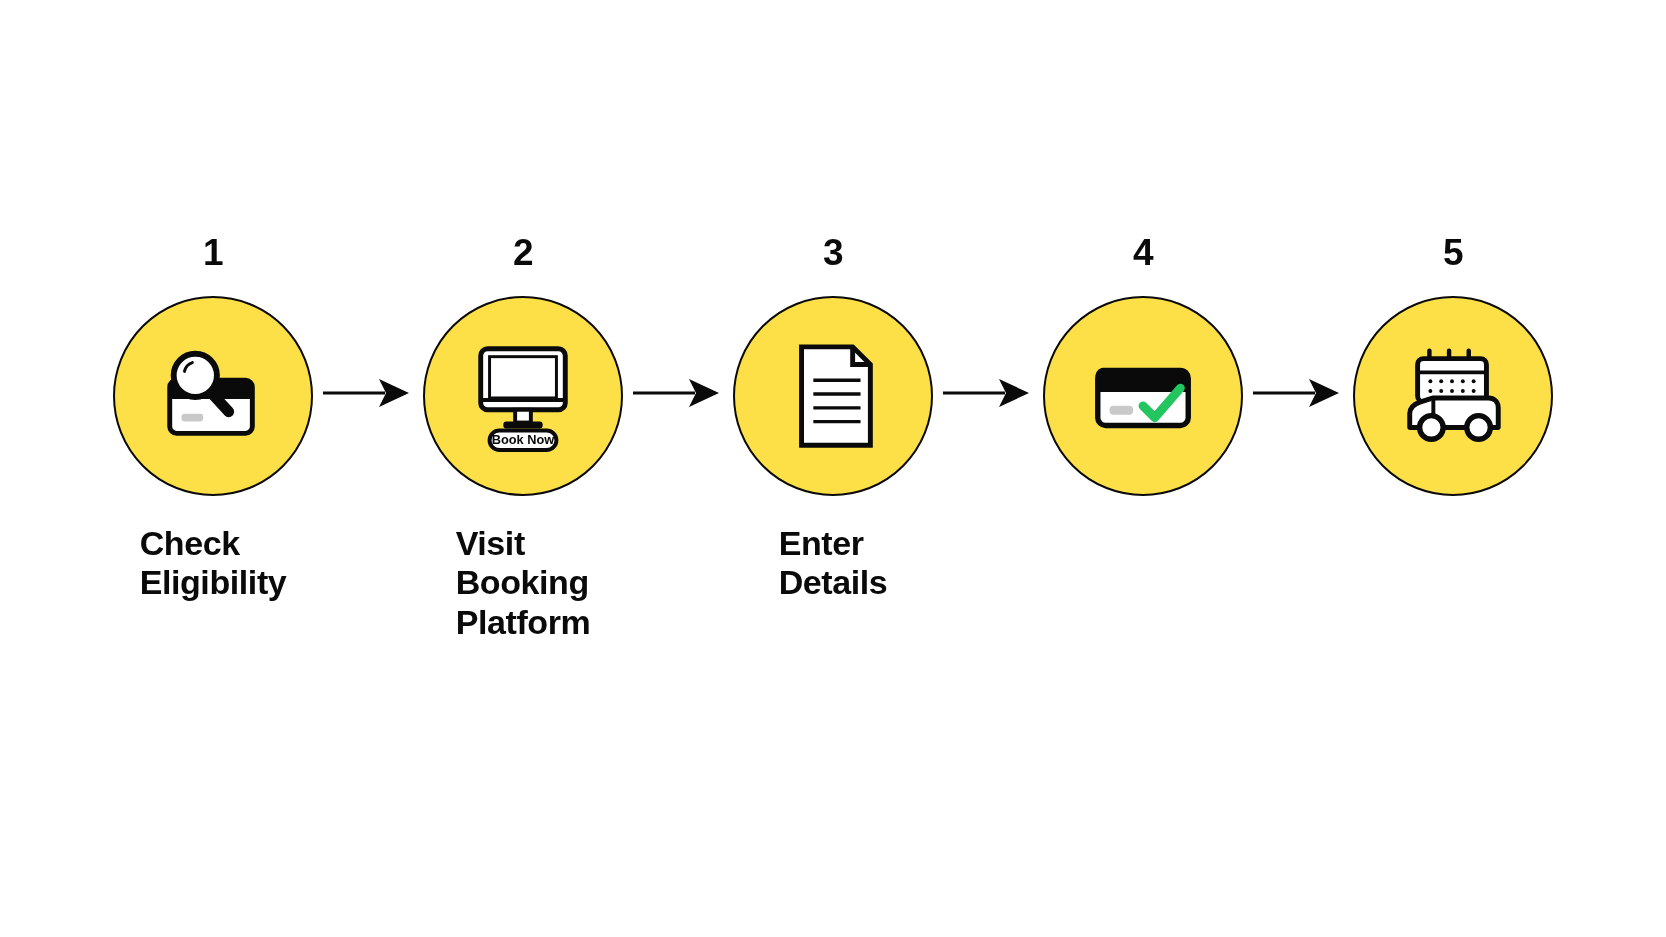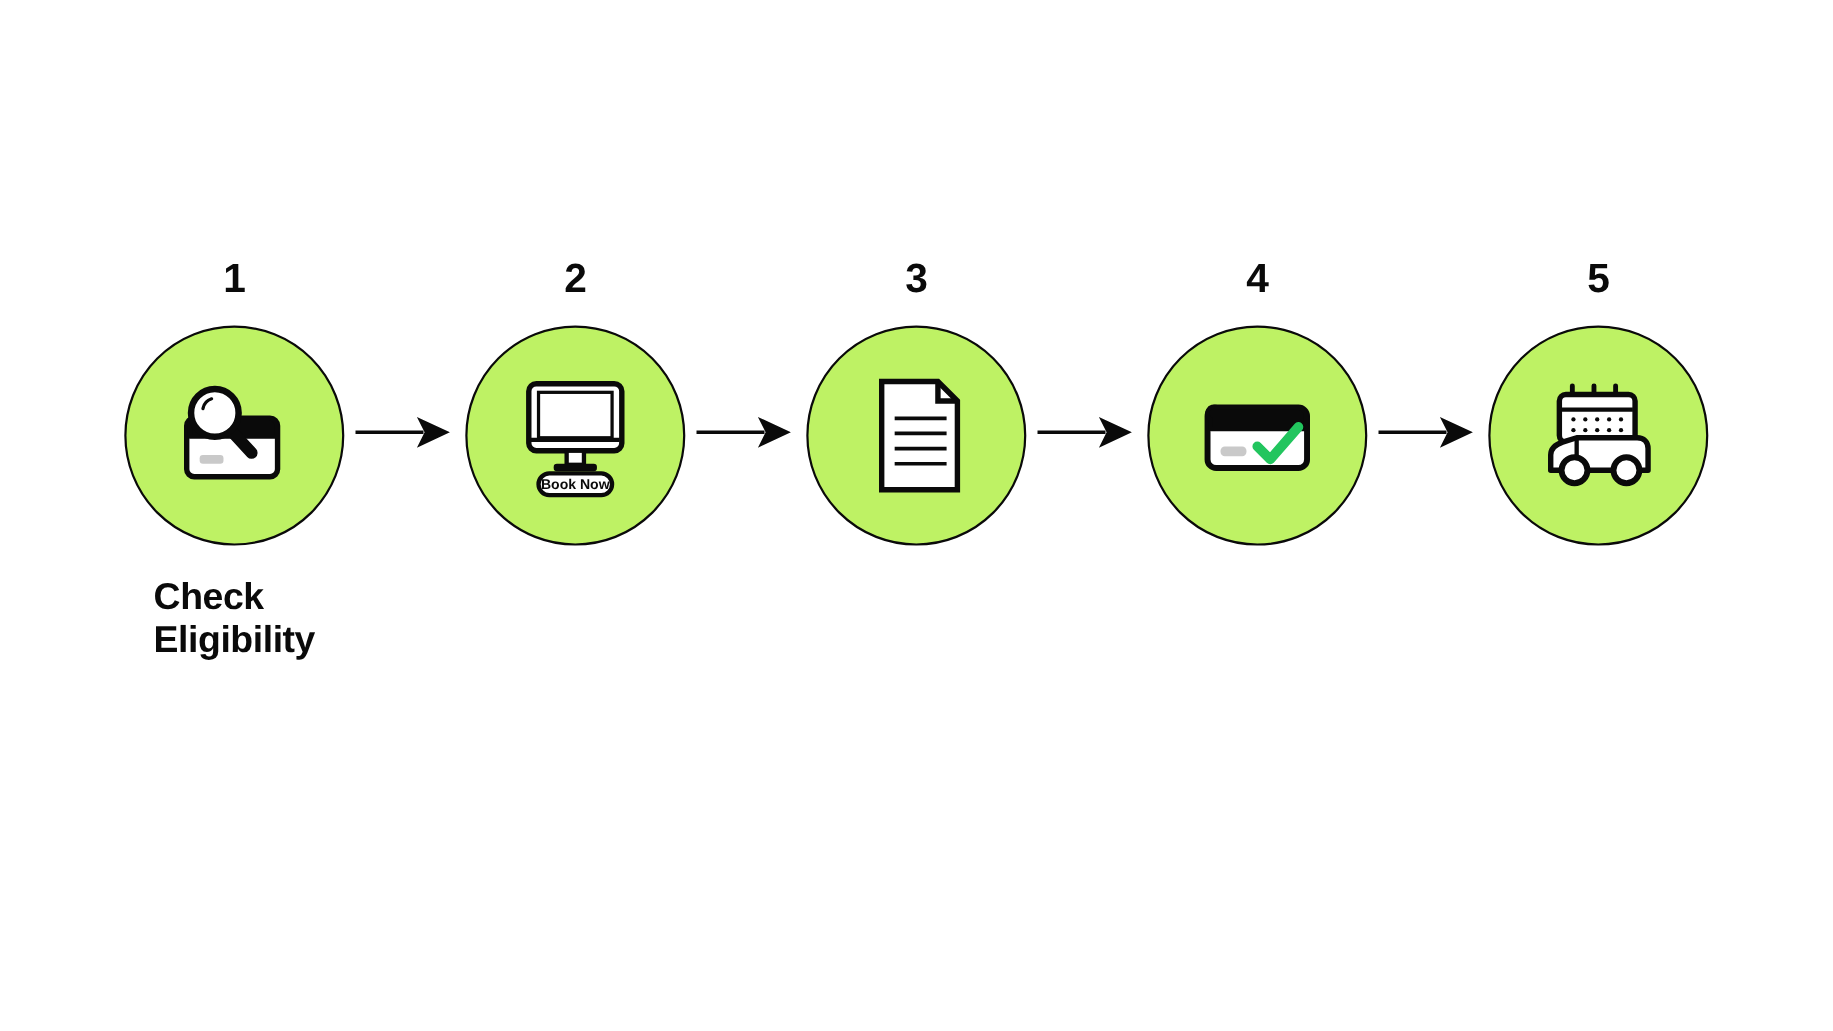--- a/index.html
+++ b/index.html
@@ -58,21 +58,21 @@
 
   .step-circle {
     width: 200px;
     height: 200px;
     border-radius: 50%;
     border: 2.6px solid #0a0a0a;
     box-sizing: border-box;
     display: flex;
     align-items: center;
     justify-content: center;
-    background: #bef264;
+    background: #fde047;
     position: relative;
   }
 
   .step-icon {
     width: 118px;
     height: 118px;
     display: block;
   }
 
   .step-label {
@@ -148,20 +148,23 @@
           <line x1="19" y1="64" x2="101" y2="64" stroke="#0a0a0a" stroke-width="4"></line>
 
           <rect x="52" y="74" width="16" height="13" fill="#ffffff" stroke="#0a0a0a" stroke-width="4"></rect>
 
           <rect x="40" y="86" width="40" height="7" rx="3" ry="3" fill="#0a0a0a"></rect>
 
           <rect x="26" y="95" width="68" height="20" rx="10" ry="10" fill="#ffffff" stroke="#0a0a0a" stroke-width="4"></rect>
           <text x="60" y="109" text-anchor="middle" font-family="'Liberation Sans', sans-serif" font-size="13" font-weight="bold" fill="#0a0a0a">Book Now</text>
         </svg>
       </div>
+      <div class="step-label">Visit
+Booking
+Platform</div>
     </div>
 
     <div class="arrow-gap">
       <svg class="arrow-svg" width="90" height="40" viewBox="0 0 90 40">
         <line x1="0" y1="20" x2="62" y2="20" stroke="#0a0a0a" stroke-width="3.2"></line>
         <path d="M56 6 L86 20 L56 34 L63 20 Z" fill="#0a0a0a"></path>
       </svg>
     </div>
 
     <div class="step">
@@ -171,20 +174,22 @@
 
           <path d="M28 10 H80 L98 28 V110 H28 Z" fill="#ffffff" stroke="#0a0a0a" stroke-width="5" stroke-linejoin="miter"></path>
           <path d="M80 10 V28 H98" fill="none" stroke="#0a0a0a" stroke-width="5" stroke-linejoin="miter"></path>
 
           <line x1="40" y1="44" x2="88" y2="44" stroke="#0a0a0a" stroke-width="3.4"></line>
           <line x1="40" y1="58" x2="88" y2="58" stroke="#0a0a0a" stroke-width="3.4"></line>
           <line x1="40" y1="72" x2="88" y2="72" stroke="#0a0a0a" stroke-width="3.4"></line>
           <line x1="40" y1="86" x2="88" y2="86" stroke="#0a0a0a" stroke-width="3.4"></line>
         </svg>
       </div>
+      <div class="step-label">Enter
+Details</div>
     </div>
 
     <div class="arrow-gap">
       <svg class="arrow-svg" width="90" height="40" viewBox="0 0 90 40">
         <line x1="0" y1="20" x2="62" y2="20" stroke="#0a0a0a" stroke-width="3.2"></line>
         <path d="M56 6 L86 20 L56 34 L63 20 Z" fill="#0a0a0a"></path>
       </svg>
     </div>
 
     <div class="step">

